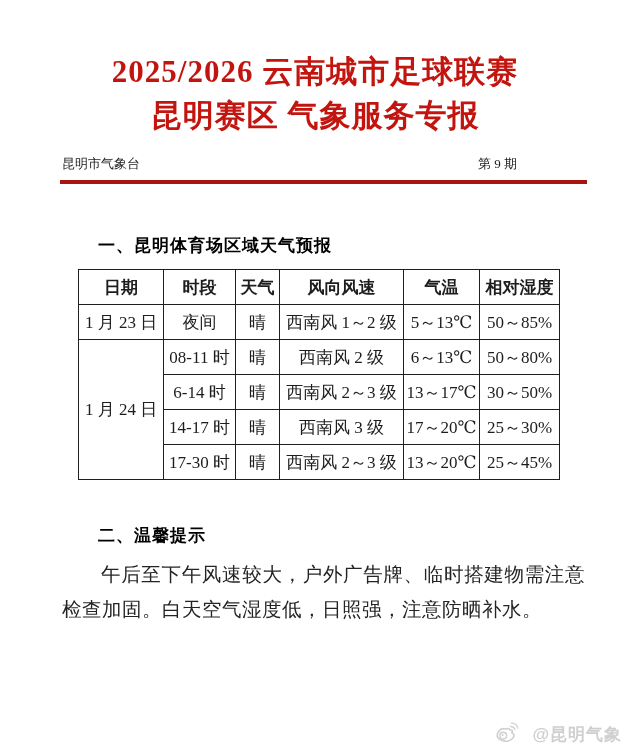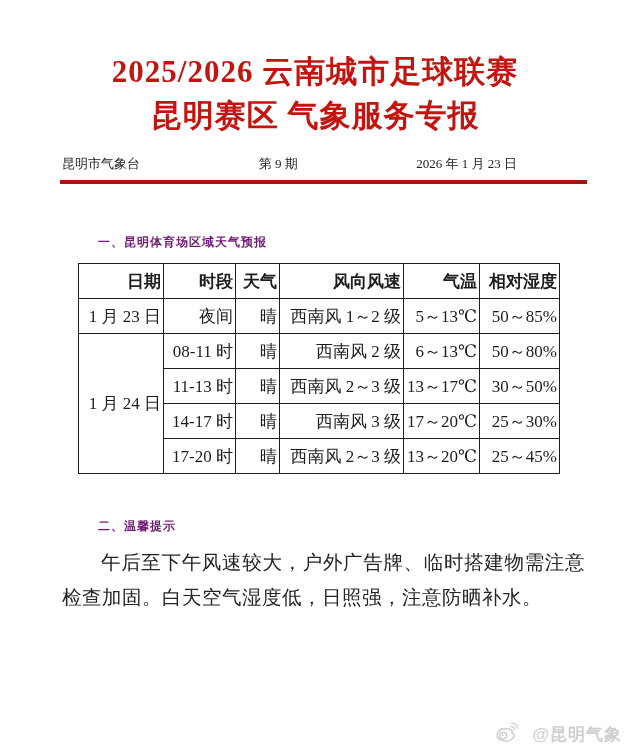--- a/index.html
+++ b/index.html
@@ -38,43 +38,43 @@
     margin:7px 43px 0 60px;
     height:4px;
     background:var(--rule-red);
   }
   .content{
     padding:0 45px 0 62px;
   }
   .section-heading{
     margin:50px 0 0 36px;
     font-family:Liberation Mono, monospace;
-    font-size:12px;
-    font-weight:bold;
-    color:#701a75;
+    font-size:17px;
+    font-weight:bold;
+    color:#000000;
     letter-spacing:1px;
   }
   .para{
     margin-top:10px;
     font-size:19.5px;
     line-height:35px;
     text-align:justify;
     text-indent:2em;
     color:#242424;
     letter-spacing:0.5px;
   }
   table.forecast{
     margin:12px 0 0 16px;
     border-collapse:collapse;
     font-size:17px;
     color:#1d1d1d;
   }
   table.forecast th, table.forecast td{
     border:1.5px solid #1f1f1f;
-    text-align:right;
+    text-align:center;
     vertical-align:middle;
     padding:0 2px;
     height:34px;
   }
   table.forecast th{
     font-family:"Liberation Sans","DejaVu Sans",sans-serif;
     font-weight:bold;
     font-size:17px;
   }
   .col-date{width:85px;}
@@ -104,21 +104,20 @@
 <div class="page">
 
   <div class="title-block">
     <div>2025/2026 云南城市足球联赛</div>
     <div>昆明赛区 气象服务专报</div>
   </div>
 
   <div class="info-row">
     <span>昆明市气象台</span>
     <span>第 9 期</span>
-    <span>2026 年 1 月 23 日</span>
   </div>
 
   <div class="red-rule"></div>
 
   <div class="content">
 
     <div class="section-heading">一、昆明体育场区域天气预报</div>
 
 
     <table class="forecast">
@@ -151,35 +150,35 @@
         </tr>
         <tr>
           <td rowspan="4">1 月 24 日</td>
           <td>08-11 时</td>
           <td>晴</td>
           <td>西南风 2 级</td>
           <td>6～13℃</td>
           <td>50～80%</td>
         </tr>
         <tr>
-          <td>11-13 时</td>
+          <td>6-14 时</td>
           <td>晴</td>
           <td>西南风 2～3 级</td>
           <td>13～17℃</td>
           <td>30～50%</td>
         </tr>
         <tr>
           <td>14-17 时</td>
           <td>晴</td>
           <td>西南风 3 级</td>
           <td>17～20℃</td>
           <td>25～30%</td>
         </tr>
         <tr>
-          <td>17-20 时</td>
+          <td>17-30 时</td>
           <td>晴</td>
           <td>西南风 2～3 级</td>
           <td>13～20℃</td>
           <td>25～45%</td>
         </tr>
       </tbody>
     </table>
 
     <div class="section-heading sec2-heading">二、温馨提示</div>
 

